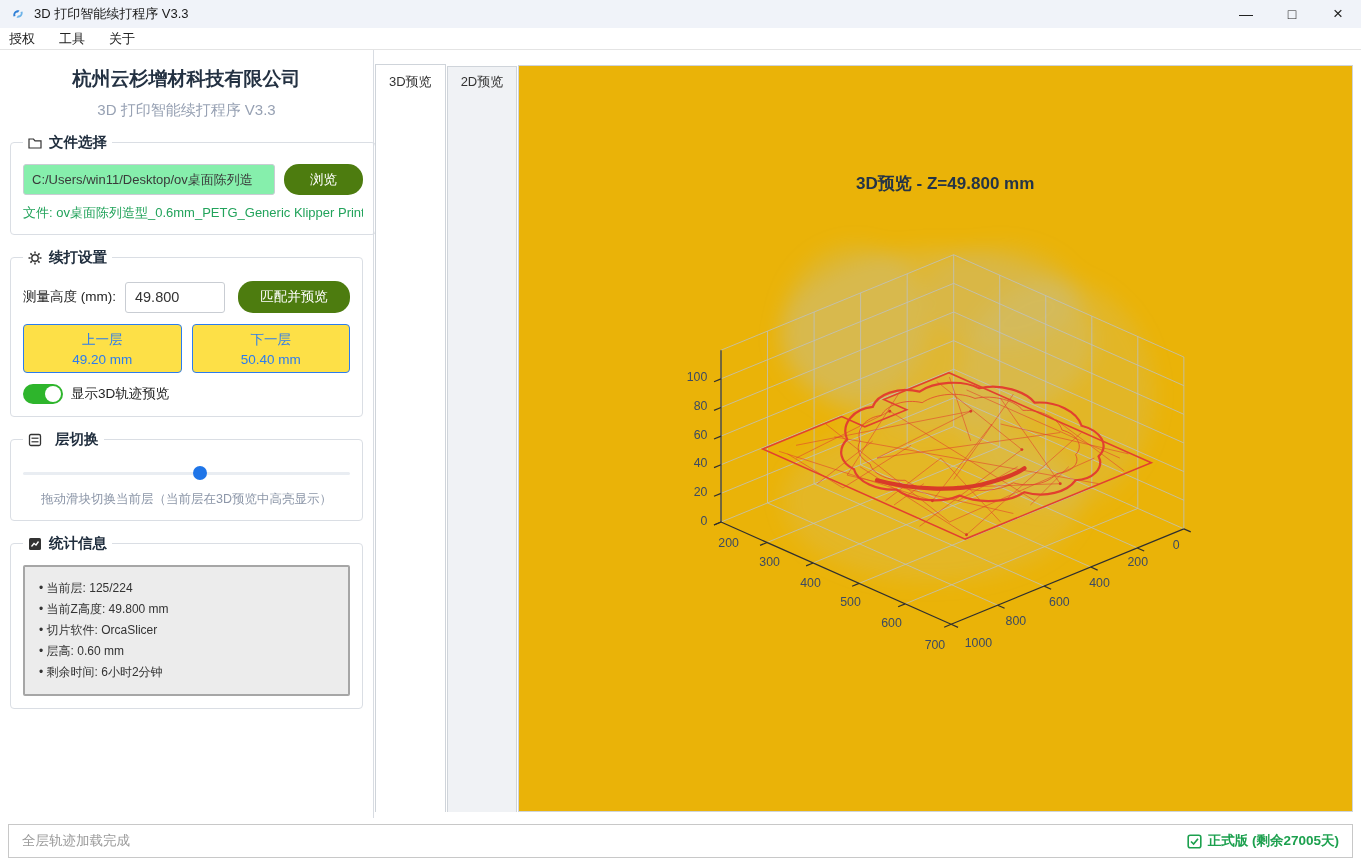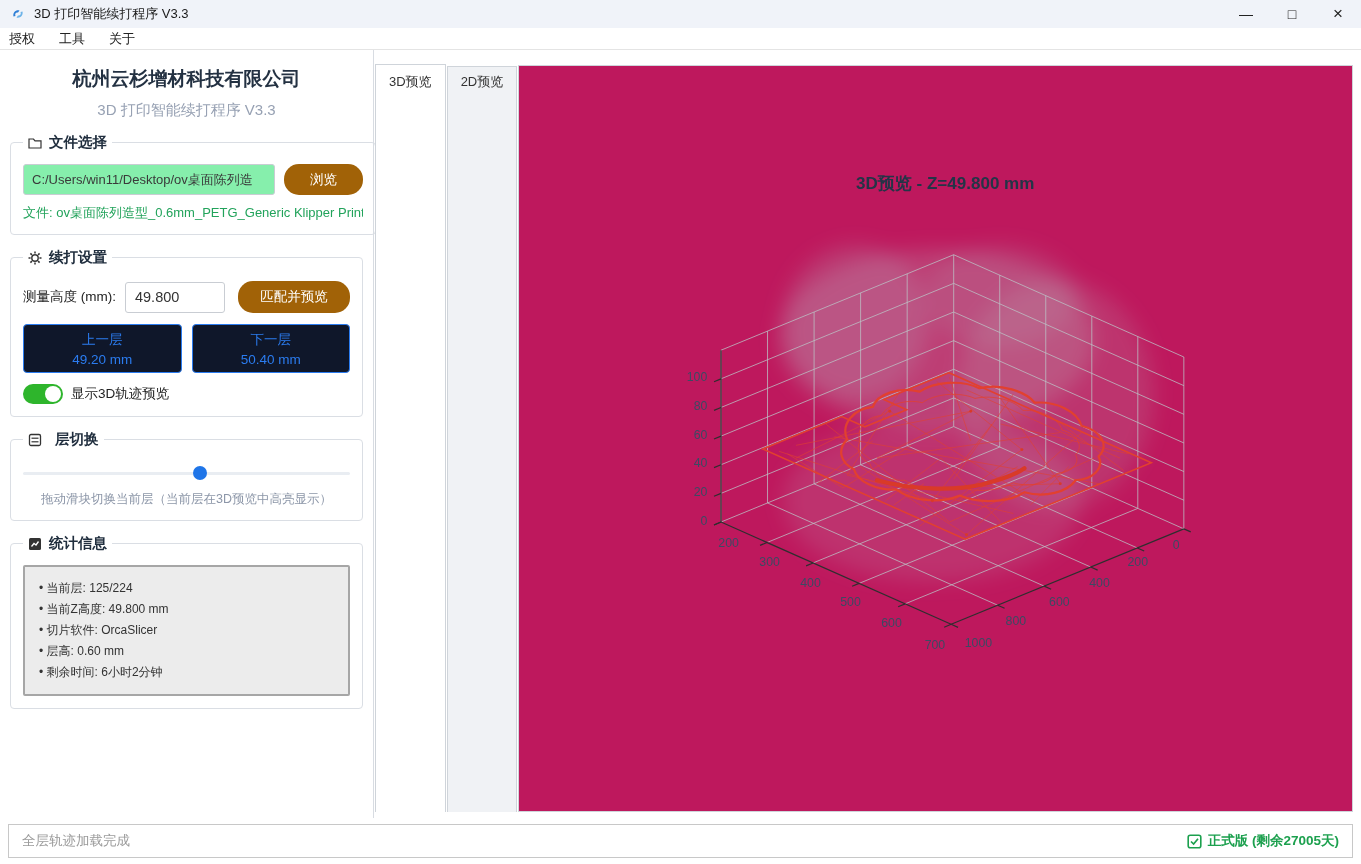--- a/index.html
+++ b/index.html
@@ -29,33 +29,33 @@
 
   fieldset.section { border:1px solid #dadee4; border-radius:4px; margin-top:13px;
     padding:8px 12px 12px 12px; }
   fieldset.section legend { display:flex; align-items:center; gap:7px; padding:0 5px;
     font-size:14.5px; font-weight:bold; color:#202e3e; }
   .sec-icon { width:14px; height:14px; flex:none; }
 
   .file-row { display:flex; margin-top:4px; }
   .path-input { flex:1; height:31px; border:1px solid #c9cdd3; border-radius:3px;
     padding:0 8px; font-size:13px; color:#3a3a3a; font-family:inherit; background:#86efac; }
-  .btn-blue { background:#a16207; color:#fff; border:none; border-radius:15px;
+  .btn-blue { background:#4d7c0f; color:#fff; border:none; border-radius:15px;
     font-size:13.5px; font-family:Liberation Serif, serif; cursor:pointer; }
   .browse-btn { width:79px; height:31px; margin-left:9px; }
   .file-label { margin-top:9px; font-size:13px; color:#22a35b; white-space:nowrap;
     overflow:hidden; max-width:340px; }
 
   .height-row { display:flex; align-items:center; margin-top:6px; }
   .height-label { font-size:13.5px; color:#222; }
   .height-input { width:100px; height:31px; border:1px solid #c9cdd3; border-radius:3px;
     margin-left:9px; padding:0 9px; font-size:14.5px; color:#333; font-family:inherit; }
   .match-btn { width:112px; height:32px; margin-left:auto; }
   .layer-row { display:flex; gap:10px; margin-top:11px; }
-  .layer-btn { flex:1; height:49px; background:#0f172a; border:1px solid #2b7cf0; border-radius:4px;
+  .layer-btn { flex:1; height:49px; background:#fde047; border:1px solid #2b7cf0; border-radius:4px;
     color:#2b7cf0; font-size:13.5px; font-family:inherit; cursor:pointer;
     display:flex; flex-direction:column; align-items:center; justify-content:center; gap:3px; }
   .generate-btn { width:100%; height:32px; background:#31b430; color:#fff; border:none;
     border-radius:3px; font-size:14px; font-family:inherit; margin-top:13px; cursor:pointer;
     display:flex; align-items:center; justify-content:center; gap:7px; }
   .toggle-row { display:flex; align-items:center; margin-top:11px; gap:8px; }
   .toggle { width:40px; height:20px; border-radius:10px; background:#2eb52c; position:relative; cursor:pointer; }
   .toggle .knob { position:absolute; right:2px; top:2px; width:16px; height:16px;
     border-radius:50%; background:#fff; }
   .toggle-label { font-size:13.5px; color:#222; }
@@ -71,21 +71,21 @@
   .stats-box ul { list-style:none; }
   .stats-box li { font-size:12px; color:#333; line-height:1.75; }
   .stats-box li::before { content:"•  "; color:#333; }
 
   
   .main { flex:1; display:flex; flex-direction:row; padding:16px 8px 6px 1px; }
   .tabbar { display:flex; position:relative; z-index:2; }
   .tab { padding:6px 13px 7px 13px; font-size:13px; color:#333; background:#f0f2f5;
     border:1px solid #cfd4da; border-bottom:none; margin-right:1px; cursor:pointer; }
   .tab.active { background:#fff; padding-top:8px; margin-top:-2px; }
-  .panel { flex:1; border:1px solid #cfd4da; margin-top:-1px; background:#be185d; position:relative; }
+  .panel { flex:1; border:1px solid #cfd4da; margin-top:-1px; background:#eab308; position:relative; }
   .panel svg { position:absolute; inset:0; width:100%; height:100%; }
 
   
   .statusarea { height:46px; padding:6px 8px; background:#fff; }
   .statusbar { height:34px; border:1px solid #c8c8c8; display:flex; align-items:center;
     padding:0 13px; justify-content:space-between; background:#fff; }
   .status-msg { font-size:13.5px; color:#9a9a9a; }
   .license { display:flex; align-items:center; gap:6px; font-size:13.5px; color:#1ca04e; font-weight:bold; }
 </style>
 </head>

